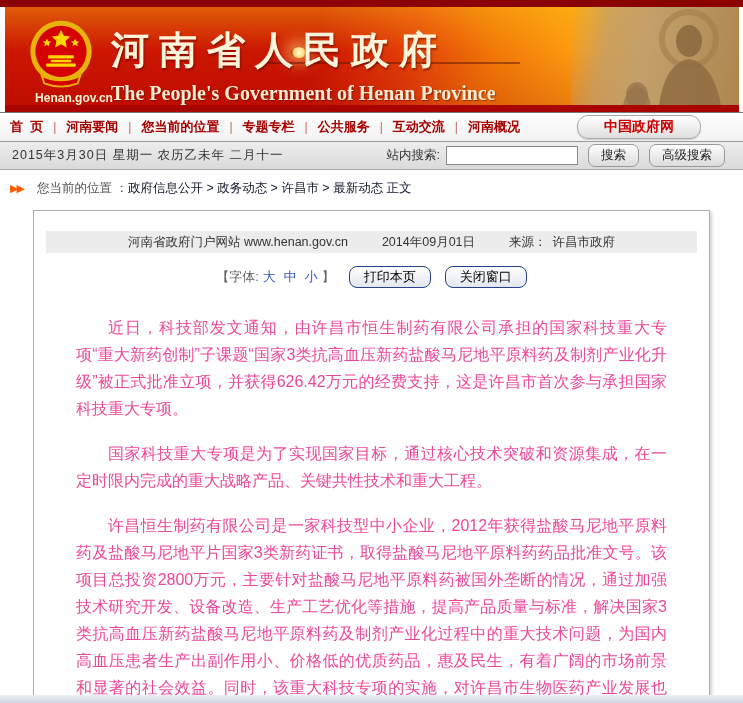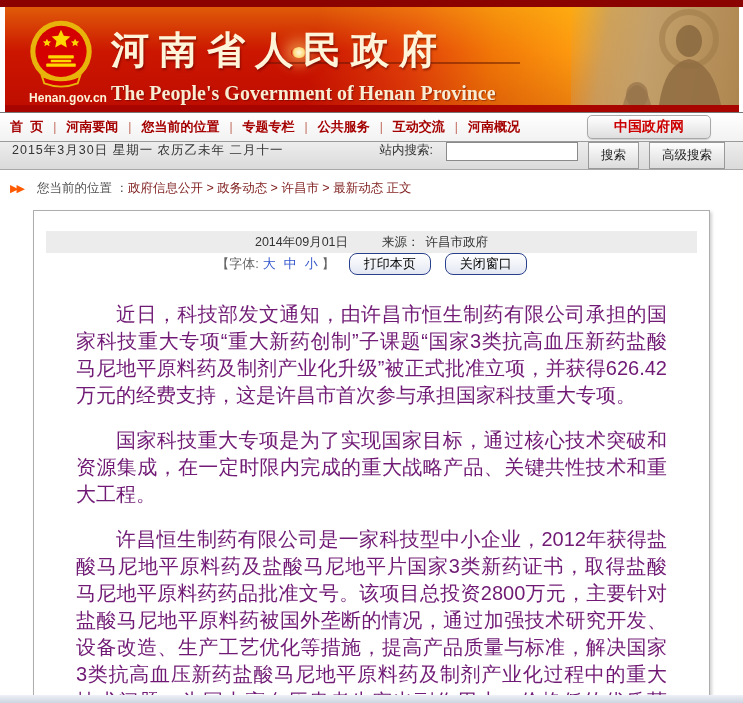--- a/index.html
+++ b/index.html
@@ -15,72 +15,72 @@
       linear-gradient(100deg, #c60b00 0%, #c60b00 42%, #e0390a 55%, #f07808 66%, #ffA312 78%, #e88d0c 100%);
   }
   .sun { position:absolute; left:286px; top:40px; width:16px; height:11px; border-radius:50%;
     background:radial-gradient(circle, #fffbe0 0%, #ffd978 55%, rgba(255,170,40,0) 80%);
     box-shadow:0 0 14px 7px rgba(255,215,110,0.55); }
   .bridge { position:absolute; left:255px; top:55px; width:260px; height:2px;
     background:rgba(95,20,0,0.5); }
   .buddha-panel { position:absolute; right:0; top:0; width:168px; height:100%;
     background:linear-gradient(100deg, rgba(195,160,107,0) 0%, rgba(195,160,107,0.8) 22%, #c3a06b 45%, #ad854f 100%); }
   .emblem { position:absolute; left:24px; top:12px; width:64px; height:70px; }
-  .hdr-siteurl { position:absolute; left:18px; top:84px; width:90px; text-align:center;
+  .hdr-siteurl { position:absolute; left:24px; top:84px; width:90px; text-align:center;
     color:#fdf3d7; font-weight:bold; font-size:12px; }
   .hdr-titles { position:absolute; left:106px; top:18px; }
   .hdr-title-cn { color:#fdf4d9; font-size:38px; font-weight:bold; letter-spacing:10px;
     text-shadow:1px 2px 2px rgba(90,0,0,0.5); white-space:nowrap; }
   .hdr-title-en { margin-top:6px; color:#f8edd2; font-size:20px; font-weight:bold;
     font-family:"Liberation Serif", serif; text-shadow:1px 1px 1px rgba(90,0,0,0.5); }
   .hdr-bottombar { height:7px; background:#a80400; margin:0 4px 0 5px; }
 
   
   .navbar { height:29px; border-top:1px solid #777; border-bottom:1px solid #9a9a9a;
     background:linear-gradient(#ffffff,#f2f2f2); display:flex; align-items:center; padding:14px 10px; }
   .nav-item { color:#a50000; font-weight:bold; font-size:13px; cursor:pointer; white-space:pre; }
   .nav-sep { color:#c06a5a; font-size:12px; margin:0 10px; }
-  .gov-btn { margin-left:auto; margin-right:22px; padding:2px 26px; border:1px solid #a8a8a8;
-    border-radius:5px; background:linear-gradient(#ffffff,#dedede); color:#cc0000;
+  .gov-btn { margin-left:auto; margin-right:32px; padding:2px 26px; border:1px solid #a8a8a8;
+    border-radius:11px; background:linear-gradient(#ffffff,#dedede); color:#cc0000;
     font-weight:bold; font-size:14px; cursor:pointer; box-shadow:0 1px 1px rgba(0,0,0,0.15);font-family:Liberation Mono, monospace; }
 
   
   .toolbar-row { height:28px; background:linear-gradient(#ededed,#dadada);
-    border-bottom:1px solid #a8a8a8; display:flex; padding:0 12px;
+    border-bottom:1px solid #a8a8a8; display:flex; align-items:center; padding:0 12px;
     font-size:12.5px; color:#333; }
   .toolbar-date { letter-spacing:1px; }
-  .search-label { margin-left:auto; margin-right:13px; }
+  .search-label { margin-left:auto; margin-right:6px; }
   .search-input { width:132px; height:19px; border:1px solid #8a8a8a; background:#fff;
     font-size:12px; padding:0 4px; }
   .btn-search, .btn-advsearch { margin-left:10px; padding:2px 12px; border:1px solid #999;
-    border-radius:0; background:linear-gradient(#fdfdfd,#dcdcdc); font-size:12.5px;
+    border-radius:7px; background:linear-gradient(#fdfdfd,#dcdcdc); font-size:12.5px;
     color:#222; cursor:pointer; }
   .btn-advsearch { margin-right:6px; }
 
   
   .breadcrumb { display:flex; align-items:center; padding:10px 0 0 10px; font-size:12.5px; color:#555; }
   .crumb-arrows { color:#ff5a00; font-size:11px; letter-spacing:-2px; margin-right:14px; }
   .crumb-prefix { }
-  .crumb-path { color:#7f1d1d; cursor:pointer; }
+  .crumb-path { color:#0f172a; cursor:pointer; }
 
   
   .article-box { position:relative; margin:13px 33px 0 33px; width:677px; height:520px;
     background:#fff; border:1px solid #adadad; box-shadow:2px 2px 3px rgba(0,0,0,0.18); }
   .article-title { margin-top:26px; text-align:center; color:#1a38cc; font-size:20px;
     font-weight:bold; letter-spacing:2px; }
   .meta-bar { margin:20px 12px 0 12px; height:22px; background:#ececec; display:flex;
     justify-content:center; align-items:center; gap:34px; font-size:12.5px; color:#333; }
   .meta-src { display:flex; gap:6px; }
-  .controls-row { display:flex; justify-content:center; align-items:center;
+  .controls-row { margin-top:13px; display:flex; justify-content:center; align-items:center;
     font-size:13px; color:#666; }
   .font-size-opt { color:#3355cc; cursor:pointer; margin:0 4px; }
   .ctl-btn { margin-left:14px; padding:1px 14px; border:1px solid #29408c; border-radius:8px;
     background:linear-gradient(#ffffff,#e3e7f2); font-size:13px; color:#000; cursor:pointer; }
   .article-body { margin:26px 42px 0 42px; }
-  .article-body p { font-size:20px; line-height:27px; color:#701a75; text-indent:2em;
+  .article-body p { font-size:16px; line-height:27px; color:#ec4899; text-indent:2em;
     margin-bottom:18px; text-align:justify; }
 
   
   .bottom-strip { position:absolute; left:0; bottom:0; width:743px; height:8px;
     background:linear-gradient(#eef1f6,#cdd5e0); z-index:5; }
 </style>
 </head>
 <body>
 
 <div class="page">
@@ -144,20 +144,21 @@
 
   <div class="breadcrumb">
     <span class="crumb-arrows">▶▶</span>
     <span class="crumb-prefix">您当前的位置 ：</span>
     <span class="crumb-path">政府信息公开 &gt; 政务动态 &gt; 许昌市 &gt; 最新动态 正文</span>
   </div>
 
   <div class="article-box">
 
     <div class="meta-bar">
+      <span>河南省政府门户网站 www.henan.gov.cn</span>
       <span>2014年09月01日</span>
       <span class="meta-src">
         <span>来源：</span>
         <span>许昌市政府</span>
       </span>
     </div>
 
     <div class="controls-row">
       <span>【字体:</span>
       <span class="font-size-opt">大</span>

